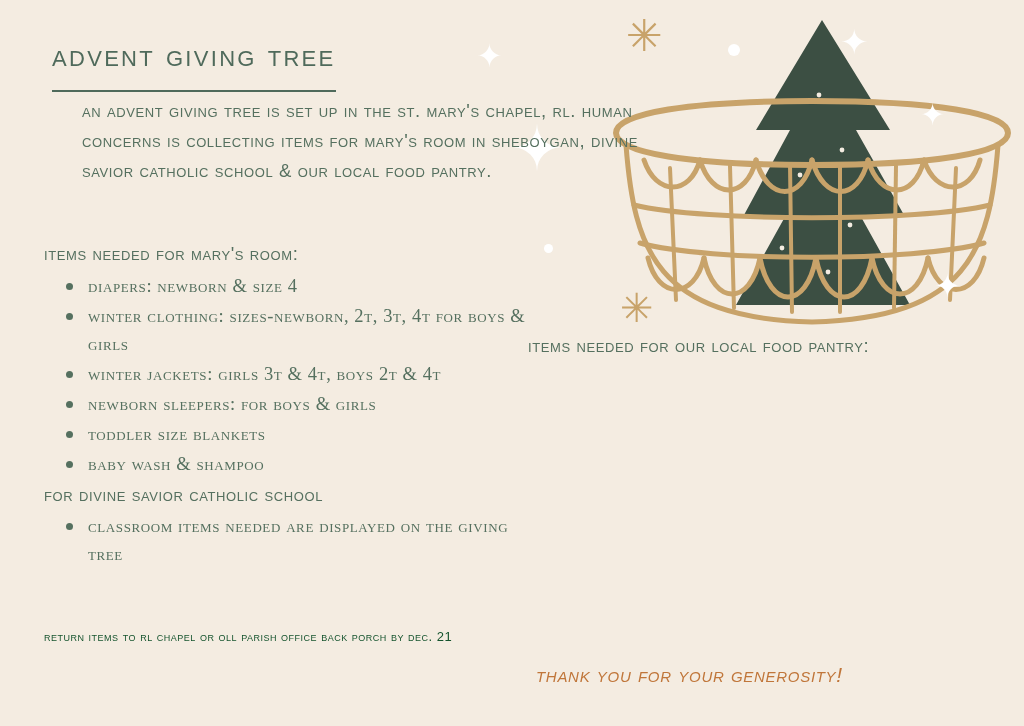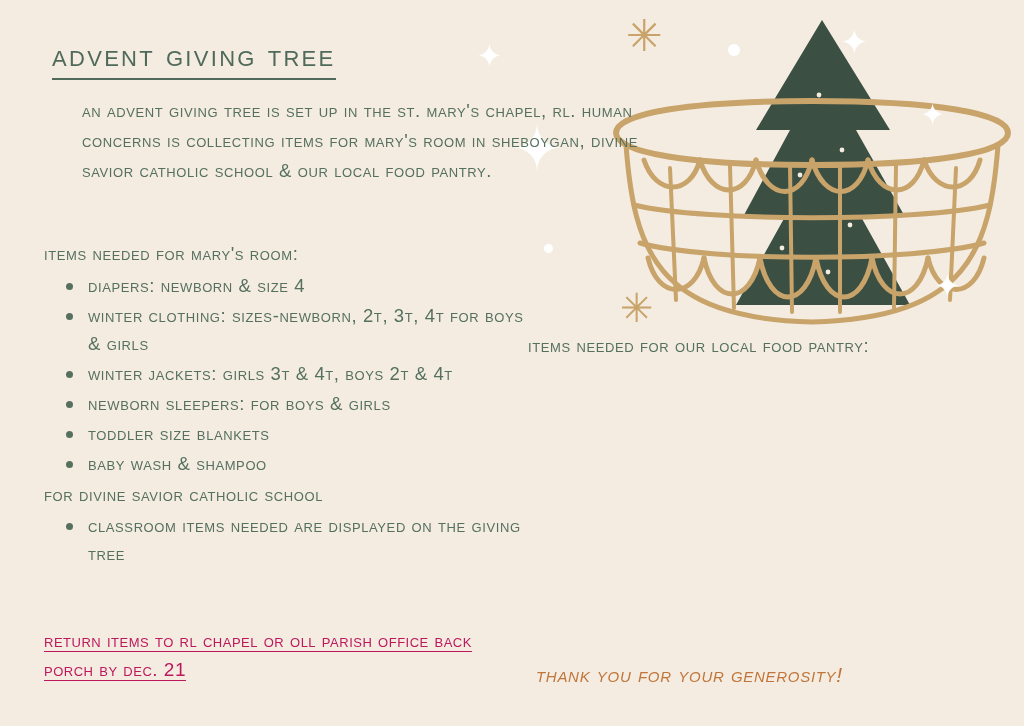--- a/index.html
+++ b/index.html
@@ -54,21 +54,21 @@
   .title {
     position: absolute;
     left: 52px;
     top: 38px;
     font-size: 31px;
     letter-spacing: 2.3px;
     font-variant: small-caps;
     text-transform: lowercase;
     color: #4f6a5b;
     border-bottom: 2px solid #4f6a5b;
-    padding-bottom: 4px;
+    padding-bottom: 16px;
     font-weight: normal;
   }
 
   .intro {
     position: absolute;
     left: 45px;
     top: 96px;
     width: 600px;
     font-size: 18.5px;
     line-height: 1.62;
@@ -99,20 +99,21 @@
     text-transform: lowercase;
     color: #55705f;
     margin: 0 0 4px 6px;
     line-height: 1.5;
   }
 
   ul.items {
     list-style: none;
     margin: 0 0 2px 0;
     padding: 0 0 0 20px;
+    font-family: Liberation Serif, serif;
   }
   ul.items li {
     position: relative;
     font-size: 18.5px;
     letter-spacing: 0.6px;
     font-variant: small-caps;
     text-transform: lowercase;
     color: #55705f;
     line-height: 1.52;
     padding-left: 30px;
@@ -127,27 +128,26 @@
     height: 7px;
     border-radius: 50%;
     background: #55705f;
   }
 
   .footer-note {
     position: absolute;
     left: 44px;
     top: 627px;
     width: 470px;
-    font-size: 19px;
+    font-size: 13px;
     letter-spacing: 0.5px;
     line-height: 1.5;
     font-variant: small-caps;
     text-transform: lowercase;
-    color: #be185d;
-    text-decoration: underline;
+    color: #14532d;
     text-underline-offset: 4px;
   }
 
   .thanks {
     position: absolute;
     left: 536px;
     top: 663px;
     font-size: 21px;
     letter-spacing: 0.7px;
     font-style: italic;

